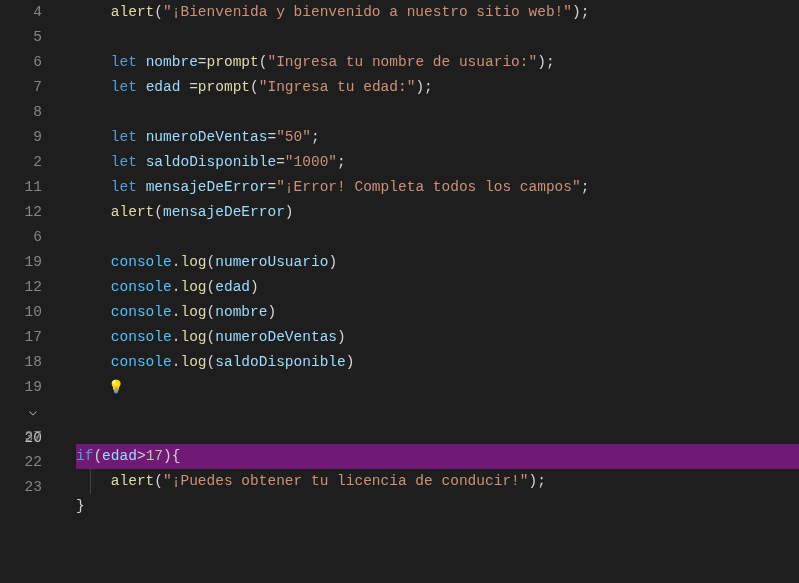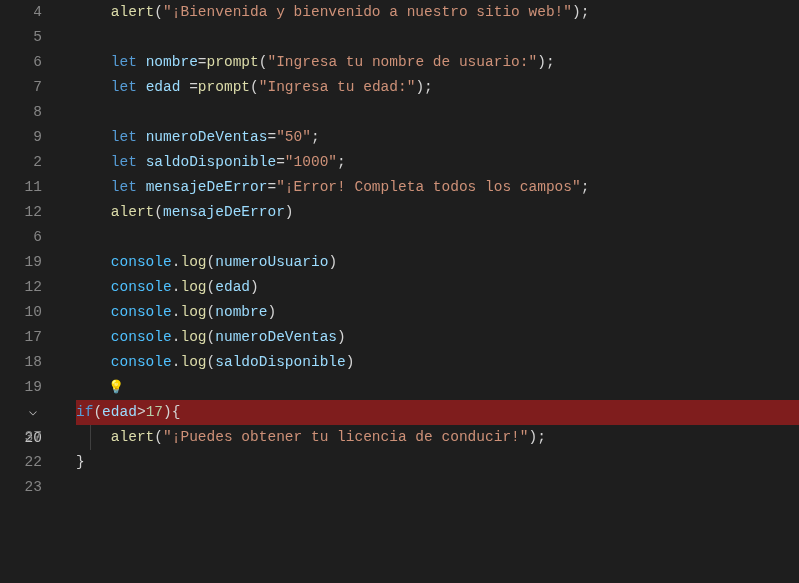--- a/index.html
+++ b/index.html
@@ -38,21 +38,21 @@
     cursor: pointer;
   }
   .fold svg { width: 12px; height: 12px; }
   .code { flex: 1; padding-left: 14px; }
   .code-row {
     height: 25px;
     white-space: pre;
     color: #d4d4d4;
     position: relative;
   }
-  .code-row.active { background: #7f1d1d; }
+  .code-row.active { background: #701a75; margin-top: 44px; }
   .indent-guide {
     position: absolute;
     left: 14px;
     top: 0;
     bottom: 0;
     width: 1px;
     background: #404040;
   }
   .kw   { color: #569cd6; font-family: Liberation Mono, monospace; }
   .fn   { color: #dcdcaa; }

